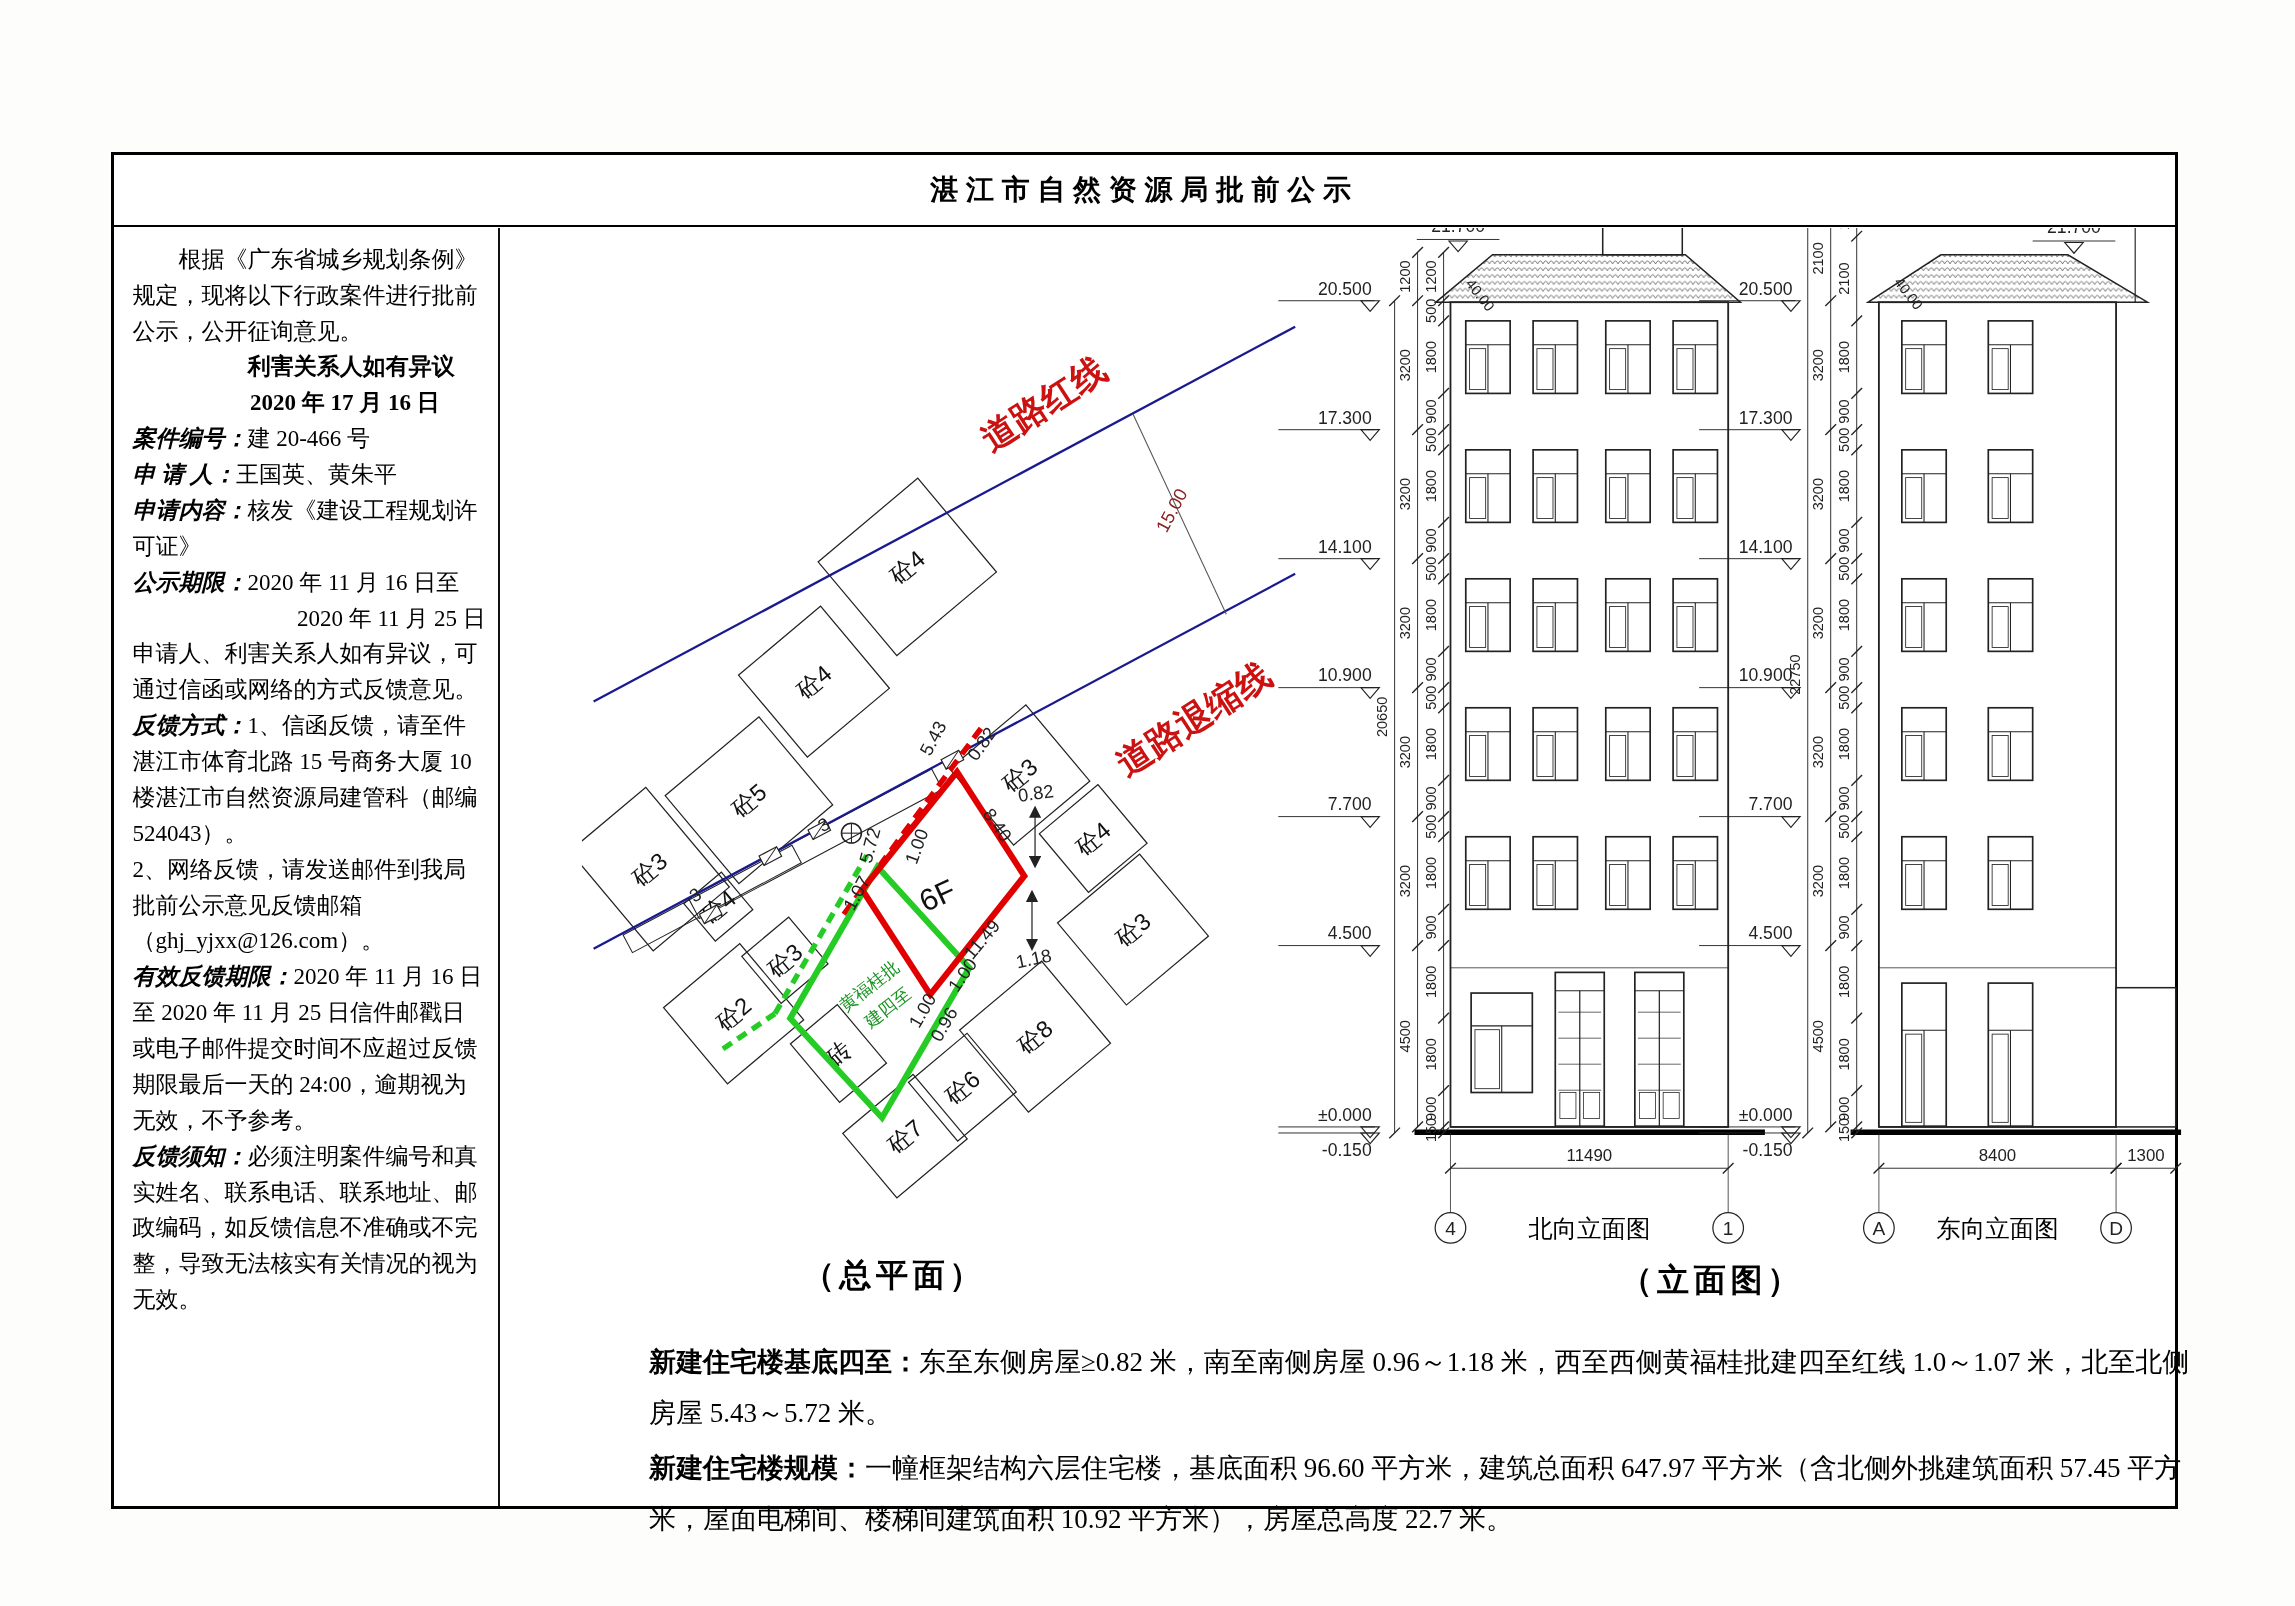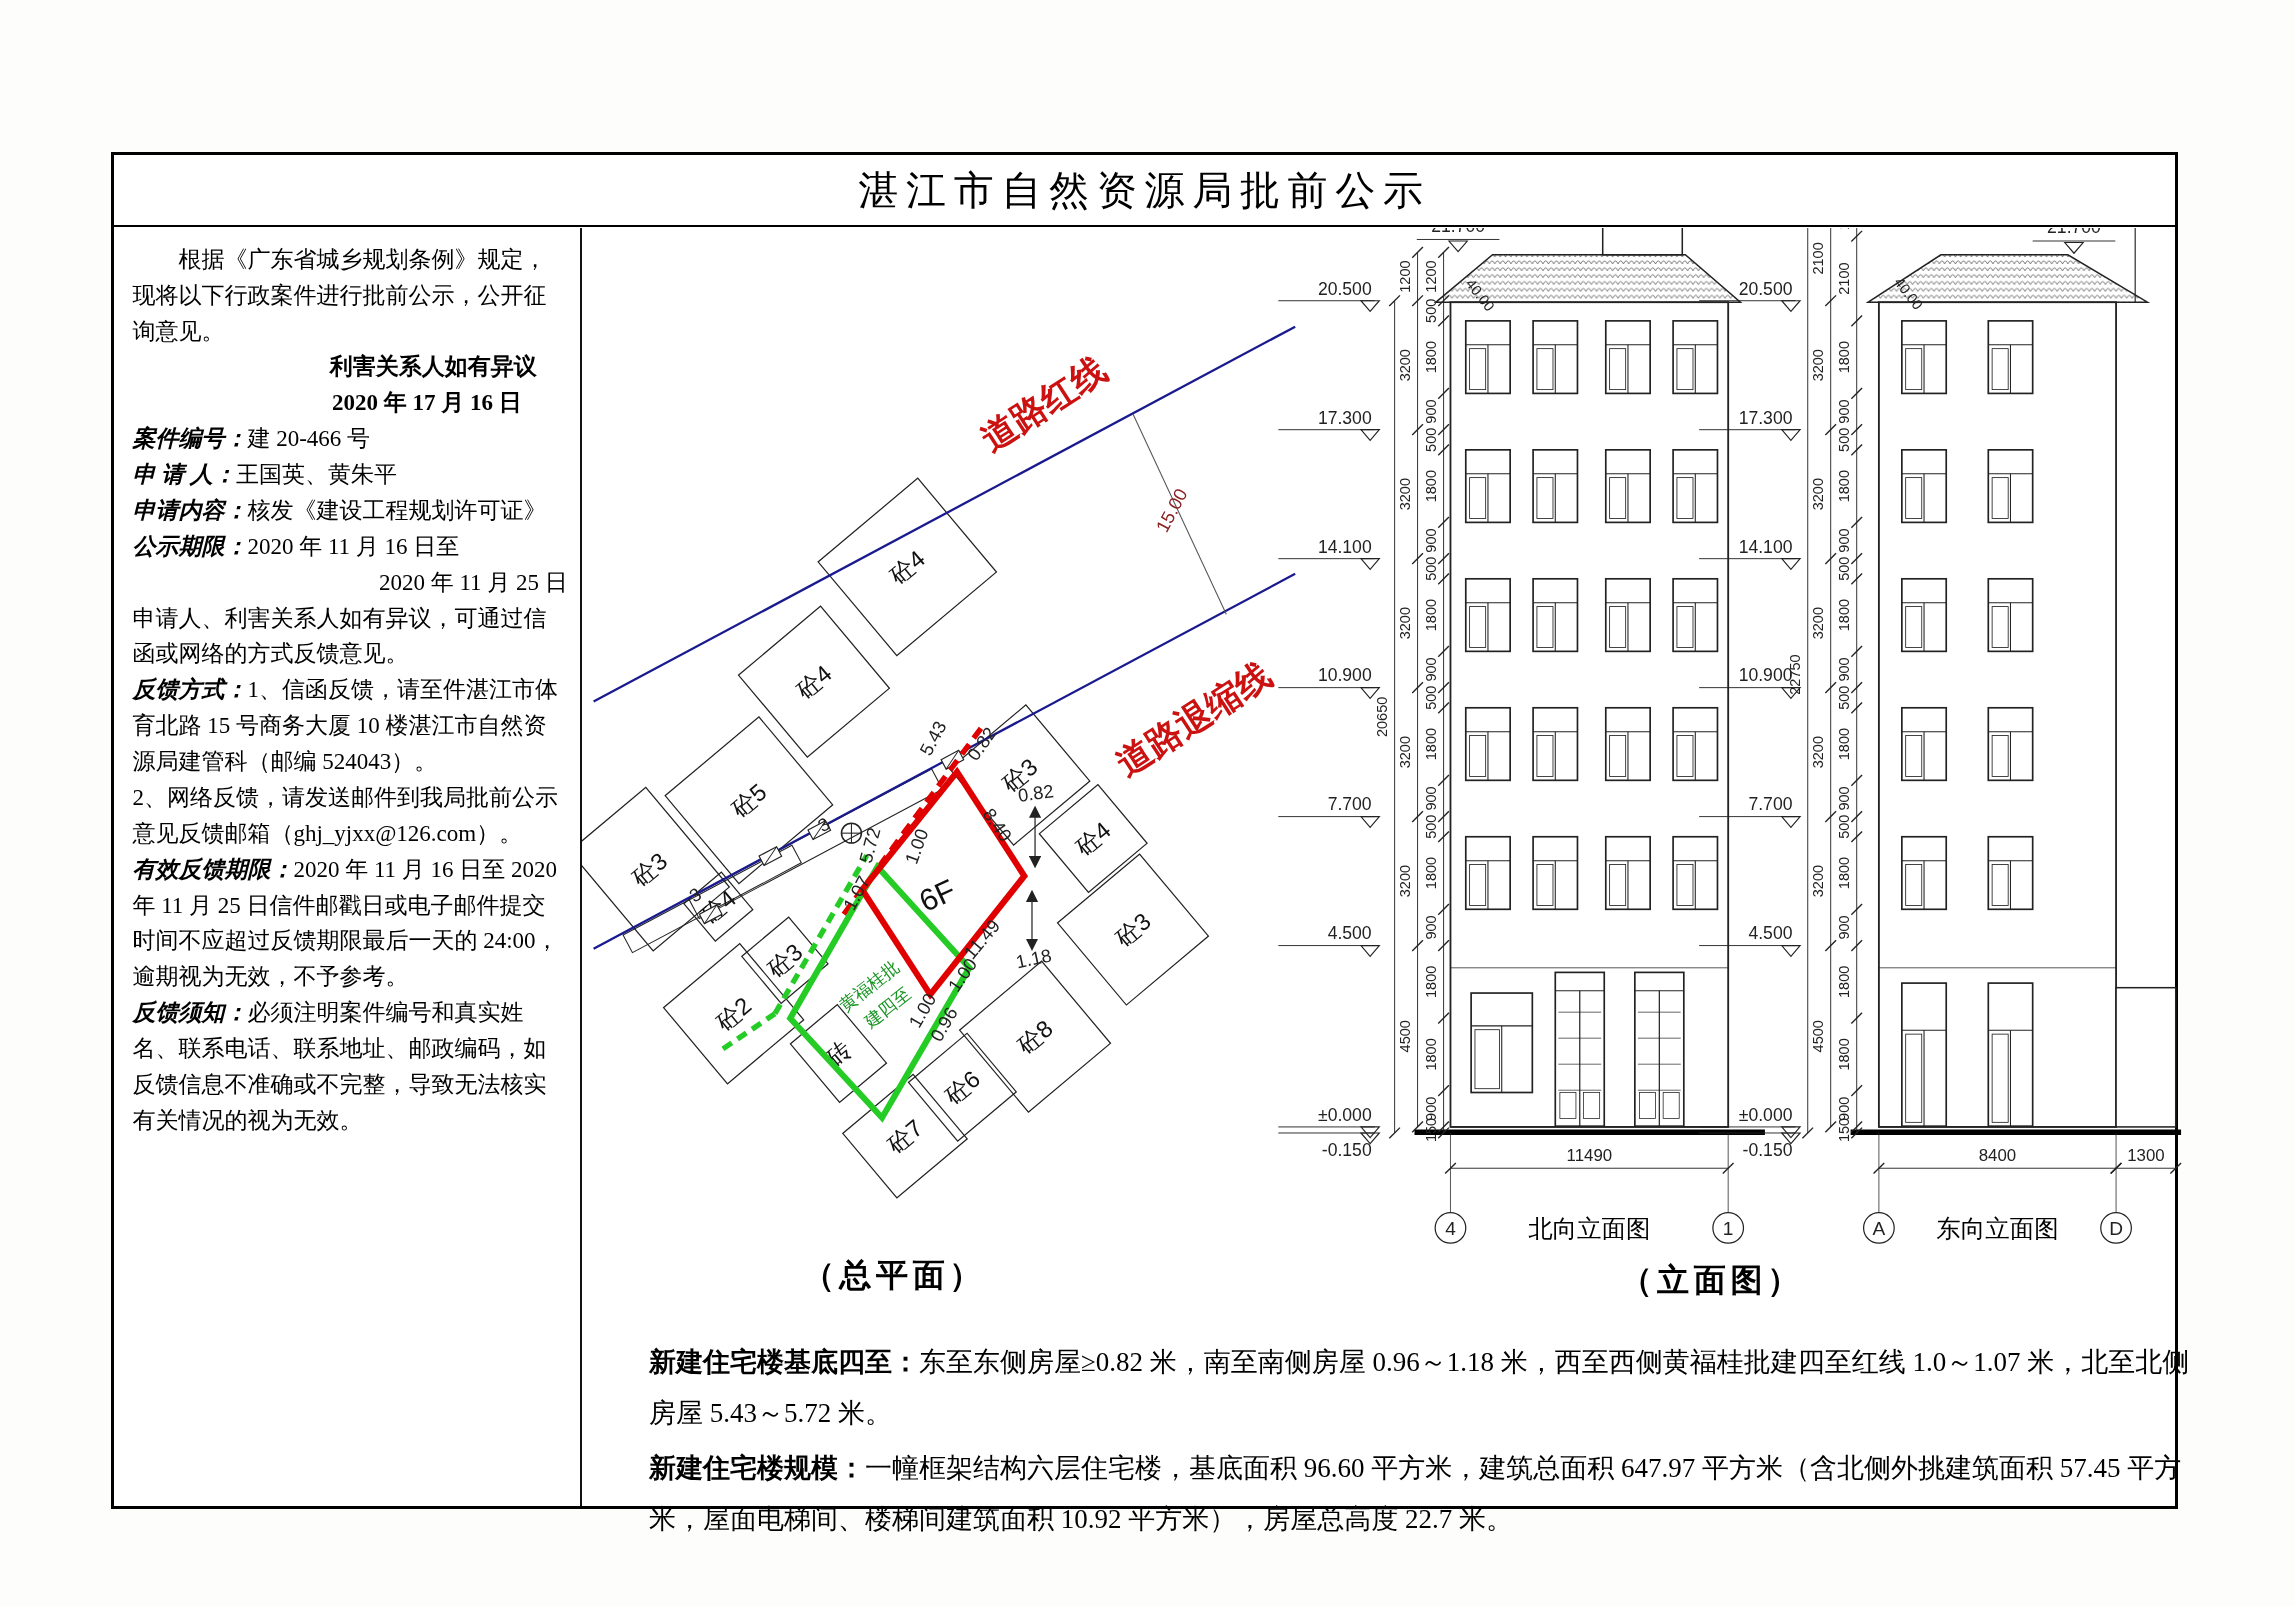--- a/index.html
+++ b/index.html
@@ -3,22 +3,22 @@
 <meta charset="utf-8">
 <style>
   html,body{margin:0;padding:0;}
   body{
     width:2295px;height:1607px;position:relative;background:#fdfdfc;
     font-family:"Liberation Serif","DejaVu Serif",serif;color:#000;
   }
   .sheet{position:absolute;left:111px;top:152px;width:2067px;height:1357px;
     border:3.1px solid #000;box-sizing:border-box;background:#fff;}
   .titleband{height:70px;border-bottom:2.3px solid #000;display:flex;align-items:center;justify-content:center;}
-  .titleband h1{font-size:40px;font-weight:normal;letter-spacing:7.7px;margin:0;}
-  .leftcol{position:absolute;left:0;top:73px;width:468px;bottom:0;border-right:2.3px solid #111;
+  .titleband h1{font-size:28px;font-weight:bold;letter-spacing:7.7px;margin:0;}
+  .leftcol{position:absolute;left:0;top:73px;width:386px;bottom:0;border-right:2.3px solid #111;
     box-sizing:border-box;padding:13.8px 12.2px 0 18.4px;font-size:23px;line-height:1.56;}
   .leftcol p{margin:0;}
   .indent{text-indent:2em;margin-top:7.7px;}
   .sig{ text-align:right;padding-right:31px;font-weight:bold;margin-top:4.6px;}
   .sigdate{text-align:right;padding-right:46px;font-weight:bold;}
   .frow{margin-top:32px;}
   .frow b, .blk b{font-weight:bold;font-style:italic;}
   .frow2{padding-left:129px;text-align:right;}
   .blk{margin-top:34px;}
   .blk.tight{}

